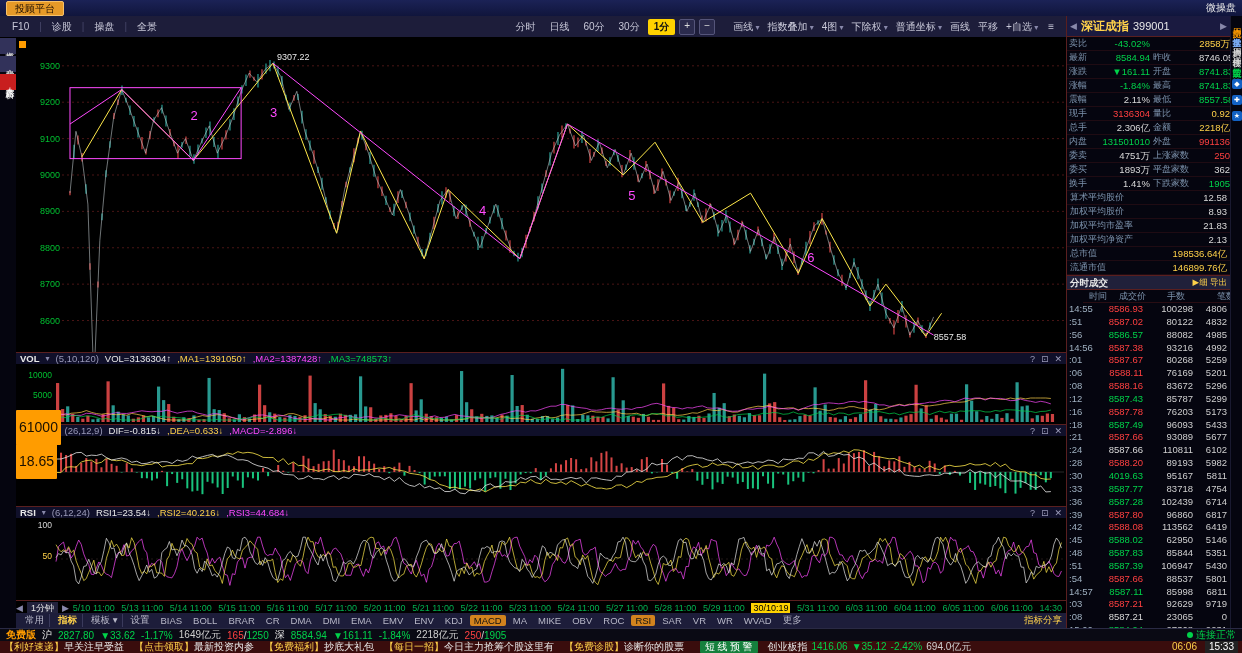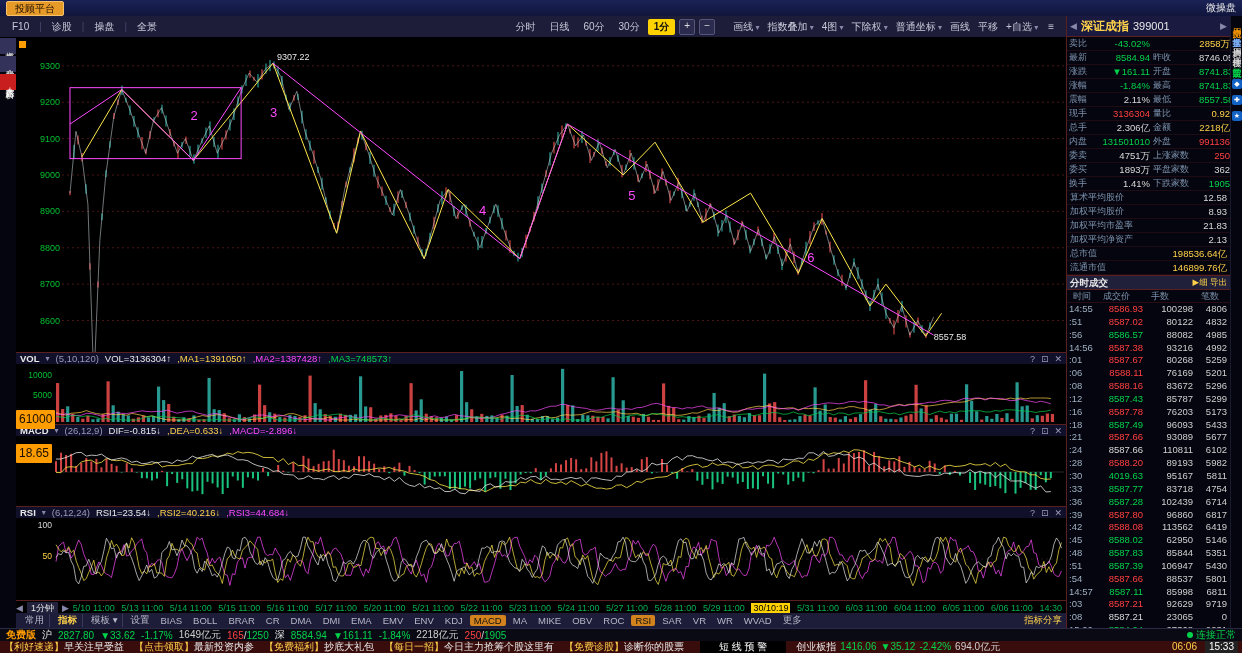--- a/index.html
+++ b/index.html
@@ -40,22 +40,22 @@
   
   #charts{left:16px;top:38px;width:1050px;height:562px;background:#000;}
   .chart-box{position:absolute;left:0;width:1050px;background:#000;}
   .panel-header{position:absolute;left:0;width:1050px;height:12px;background:#10102a;
                 border-top:1px solid #5a1f1f;display:flex;align-items:center;gap:6px;
                 font-size:9.5px;padding:0 4px;box-sizing:border-box;}
   .ph-title{color:#e8e8e8;font-weight:bold;}
   .ph-ar{color:#8888aa;font-size:8px;}
   .ph-params{color:#9a9ab8;}
   .ph-icons{margin-left:auto;color:#9a9ab8;display:flex;gap:6px;font-size:9px;}
-  .badge{position:absolute;background:#ff9c00;color:#1a1000;font-size:12px;line-height:11px;
-         padding:4px 3px;border-radius:1px;z-index:5;}
+  .badge{position:absolute;background:#ff9c00;color:#1a1000;font-size:14px;line-height:11px;
+         padding:12px 3px;border-radius:1px;z-index:5;}
   
   #xaxis{left:16px;top:600px;width:1050px;height:13px;background:#000;border-top:1px solid #5a1f1f;
          display:flex;align-items:center;font-size:9px;color:#00b050;}
   #xaxis .sel{color:#e8e8e8;background:#22223c;padding:0 4px;margin-right:4px;height:12px;line-height:12px;}
   #xaxis .arrows{color:#8888aa;margin-right:4px;}
   #xaxis .lbls{flex:1;display:flex;justify-content:space-between;padding-right:4px;}
   #xaxis .x-hl{background:#ffd200;color:#000;padding:0 2px;}
   
   #indbar{left:16px;top:613px;width:1050px;height:15px;background:#1d1d3a;display:flex;
           align-items:center;font-size:9.5px;gap:3px;padding:0 4px;box-sizing:border-box;color:#b8b8c8;}
@@ -78,21 +78,21 @@
   .q-lab{color:#7d93ad;font-size:9px;}
   .q-val{text-align:right;font-size:9.5px;padding-right:3px;}
   .w-row{display:flex;height:13px;line-height:13px;padding:0 3px;border-bottom:1px solid rgba(110,30,30,.25);}
   .w-lab{color:#7d93ad;font-size:9px;}
   .w-val{margin-left:auto;font-size:9.5px;}
   #ticks-title{height:13px;line-height:13px;background:#20203a;display:flex;padding:0 3px;
                border-top:1px solid #5a1f1f;border-bottom:1px solid #5a1f1f;}
   #ticks-title .tt{color:#e8e8e8;font-weight:bold;font-size:9.5px;}
   #ticks-title .tc{margin-left:auto;color:#ffd24a;font-size:8.5px;}
   .t-head{display:grid;grid-template-columns:30px 48px 50px 34px;height:12px;line-height:12px;
-          color:#7d93ad;font-size:9px;padding-left:6px;border-bottom:1px solid rgba(110,30,30,.35);}
+          color:#7d93ad;font-size:9px;padding-left:6px;border-bottom:1px solid rgba(110,30,30,.35);margin-left:16px;}
   .t-row{display:grid;grid-template-columns:30px 48px 50px 34px;height:12.85px;line-height:12.85px;
          font-size:9.5px;padding-left:2px;}
   .t-row span{text-align:right;padding-right:4px;}
   .t-row span:first-child{text-align:left;color:#9fb0c0;}
   .t-row.hl{background:#1e4fa0;}
   .t-row.hl span{color:#fff;}
   .t-row.hl span:nth-child(2){color:#ffd24a;}
   
   #statusbar{left:0;top:628px;width:1242px;height:13px;background:#0a0a14;border-top:1px solid #2a2a44;
              display:flex;align-items:center;font-size:10px;gap:6px;padding:0 6px;box-sizing:border-box;}
@@ -102,21 +102,21 @@
   .st-w{color:#cfcfcf;}
   .st-up{color:#ff4040;}
   .st-dn{color:#00d24a;}
   #conn{margin-left:auto;color:#00d24a;display:flex;align-items:center;gap:3px;}
   .dot{width:6px;height:6px;border-radius:50%;background:#00d24a;display:inline-block;}
   
   #newsbar{left:0;top:641px;width:1242px;height:12px;background:#3a0d0d;display:flex;
            font-size:10px;gap:4px;padding:0 4px;box-sizing:border-box;line-height:12px;}
   .nw-tag{color:#ffd24a;}
   .nw-txt{color:#e8e8e8;margin-right:6px;}
-  #alert-btn{background:#000000;color:#fff;padding:0 19px;border-radius:1px;margin:0 6px;}
+  #alert-btn{background:#15803d;color:#fff;padding:0 5px;border-radius:1px;margin:0 6px;font-family:Liberation Serif, serif;}
   .nw-g{color:#00d24a;}
   #nb-right{margin-left:auto;display:flex;gap:8px;align-items:center;}
   #nb-t1{color:#ffd24a;}
   #nb-t2{color:#fff;background:#222;padding:0 4px;}
   svg{display:block;}
 </style>
 </head>
 <body>
 
 <div id="app">

